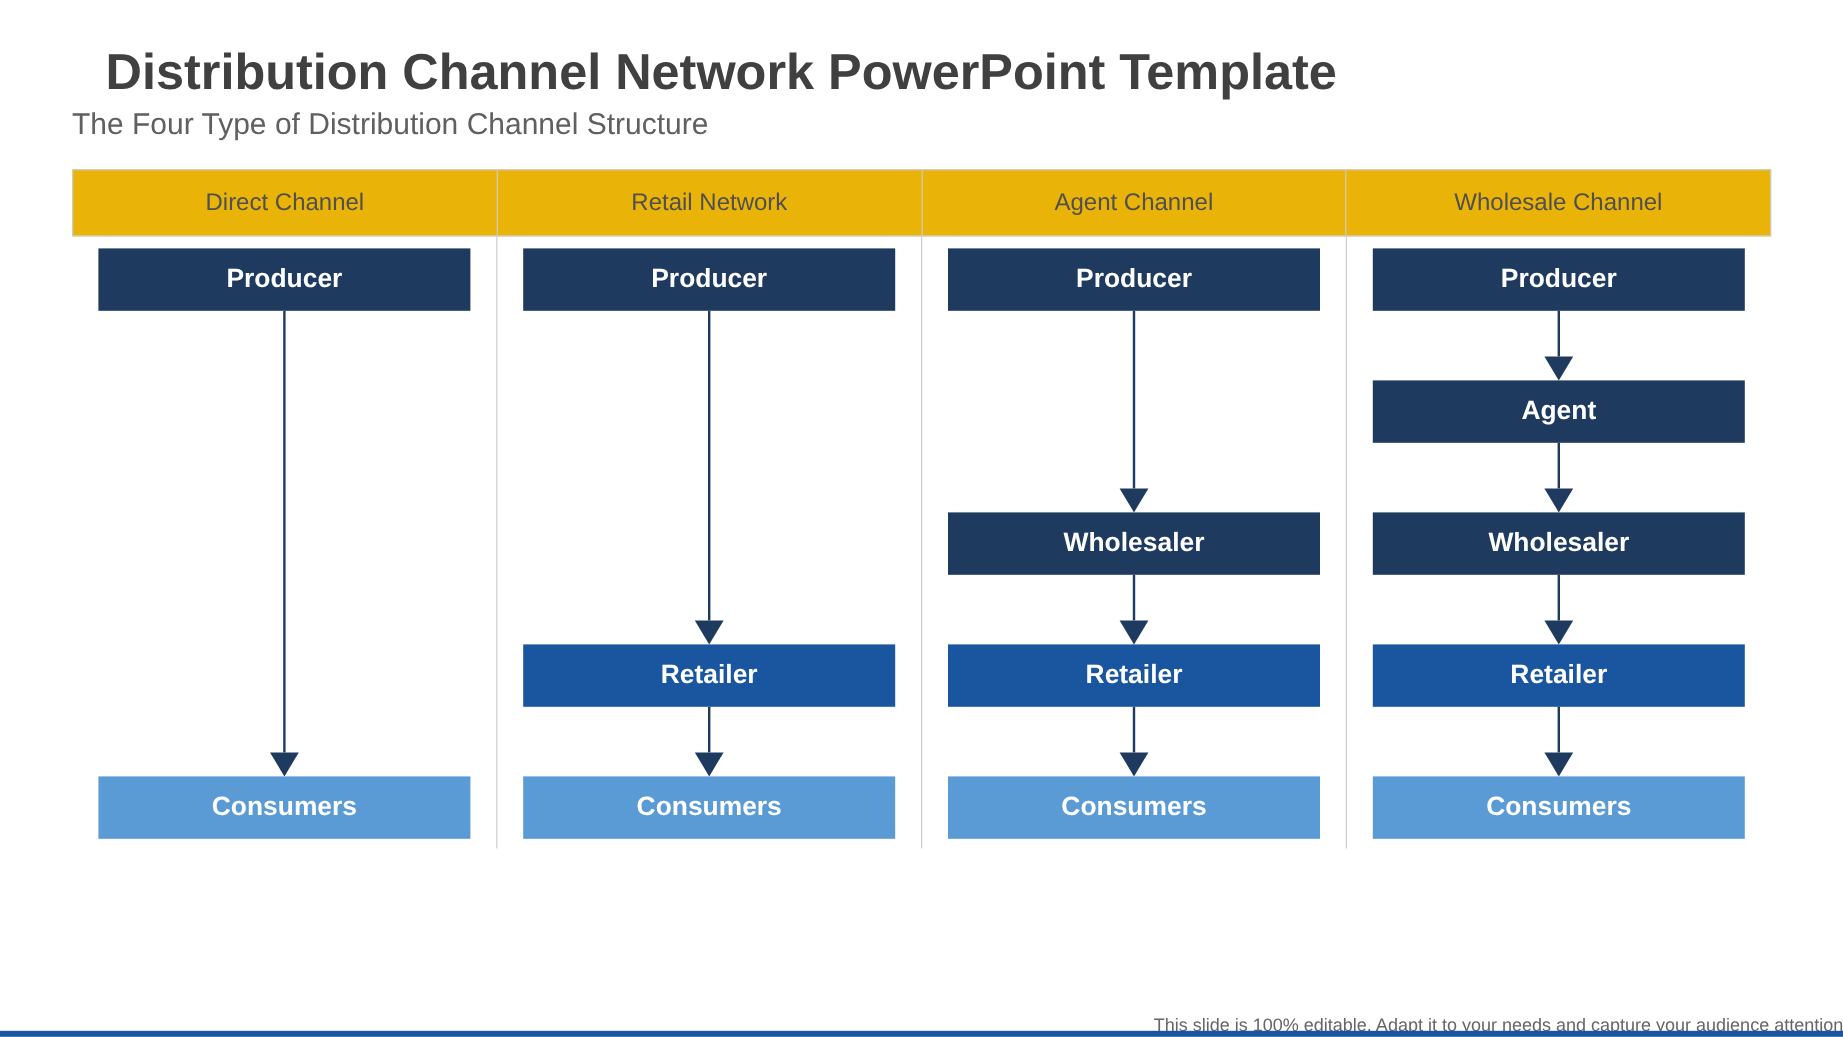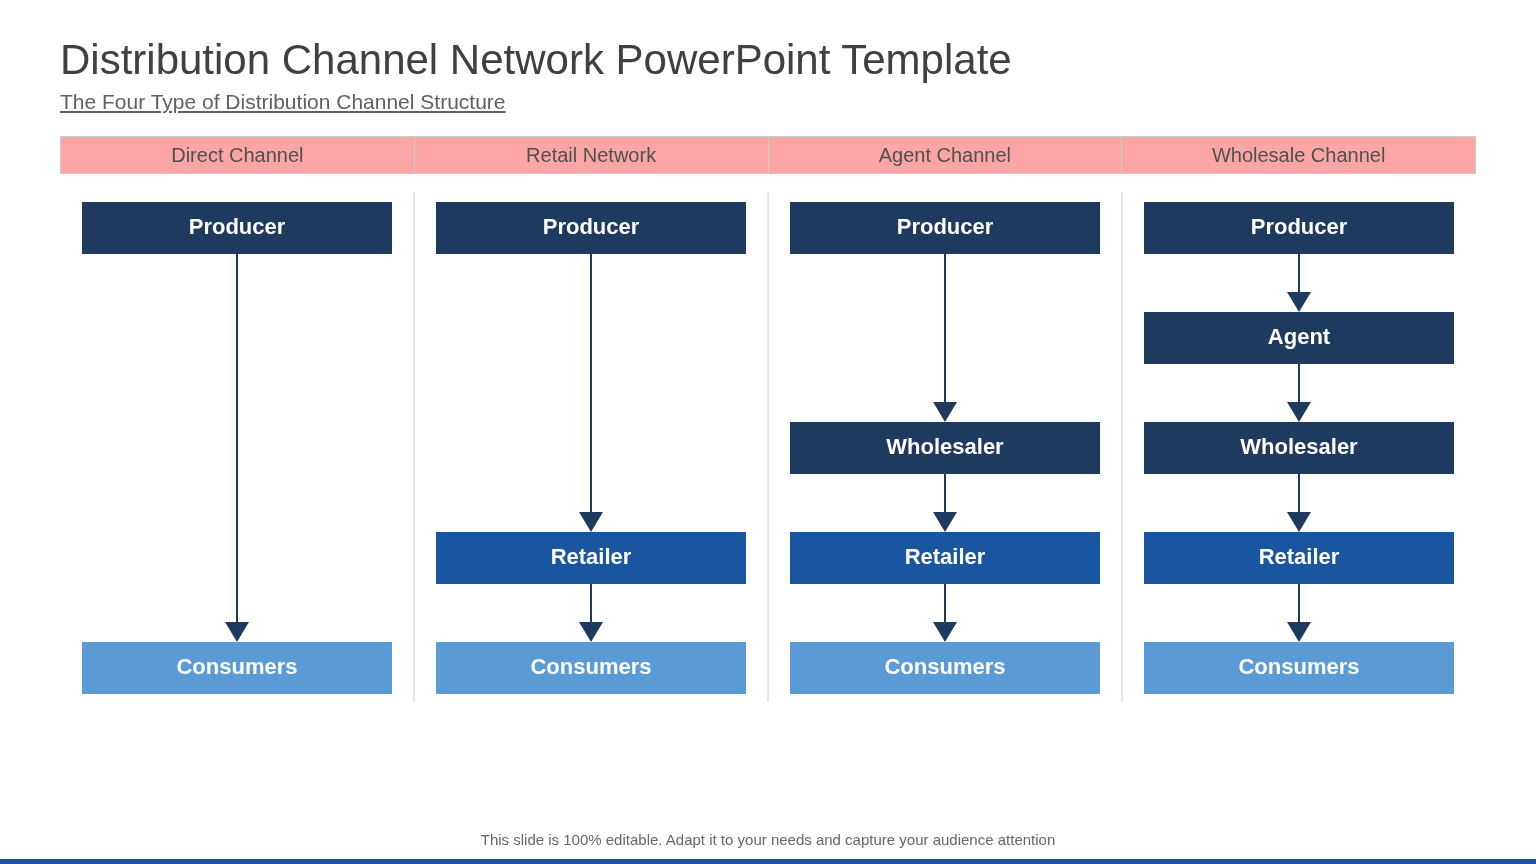--- a/index.html
+++ b/index.html
@@ -13,43 +13,43 @@
     }
     .slide {
       width: 1536px;
       height: 864px;
       background: #fff;
       padding: 36px 60px 30px 60px;
       position: relative;
     }
     .main-title {
       font-size: 42px;
-      font-weight: 400;
+      font-weight: 700;
       color: #404040;
       margin-bottom: 6px;
       line-height: 1.15;
+      margin-left: 28px;
     }
     .subtitle {
-      font-size: 21px;
+      font-size: 25px;
       color: #606060;
       margin-bottom: 22px;
-      text-decoration: underline;
     }
     .diagram-area {
       width: 100%;
       height: 620px;
       position: relative;
     }
     
     .header-row {
       display: flex;
       width: 100%;
-      height: 38px;
+      height: 56px;
       border: 1px solid #cccccc;
-      background: #fca5a5;
+      background: #eab308;
     }
     .header-cell {
       flex: 1;
       display: flex;
       align-items: center;
       justify-content: center;
       font-size: 20px;
       color: #505050;
       border-right: 1px solid #cccccc;
     }
@@ -60,24 +60,24 @@
       position: absolute;
       top: 56px;
       left: 0;
       width: 100%;
       height: calc(100% - 56px);
       pointer-events: none;
     }
 
     .footer-note {
       position: absolute;
-      bottom: 16px;
+      bottom: 1px;
       left: 0;
       right: 0;
-      text-align: center;
+      text-align: right;
       font-size: 15px;
       color: #666;
     }
     .bottom-border {
       position: absolute;
       bottom: 0;
       left: 0;
       right: 0;
       height: 5px;
       background: #1a56a0;

